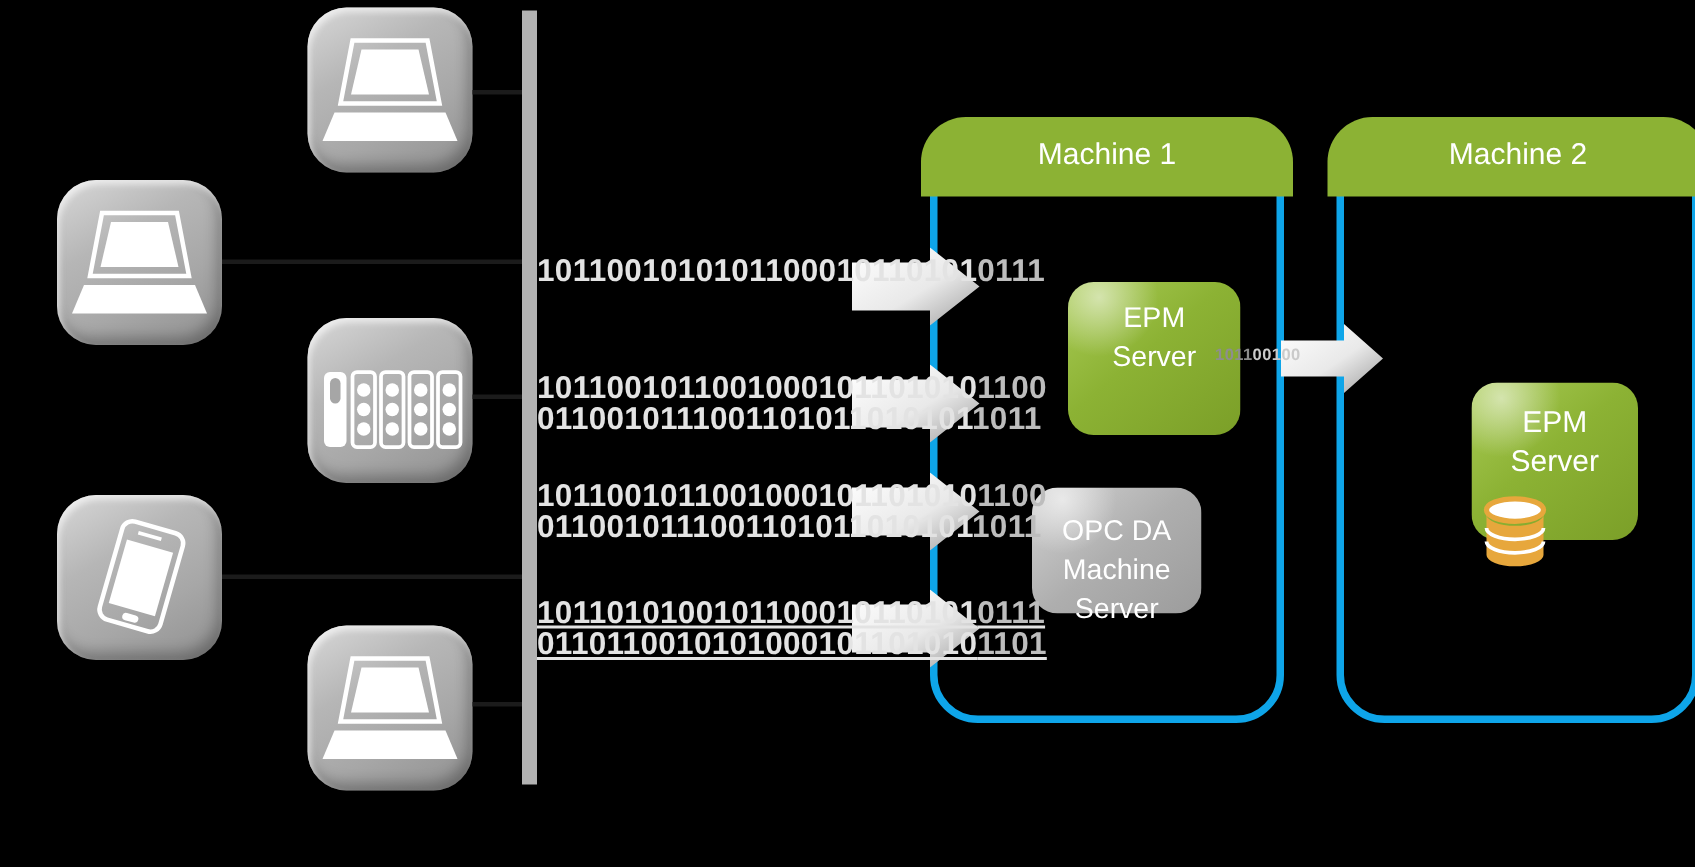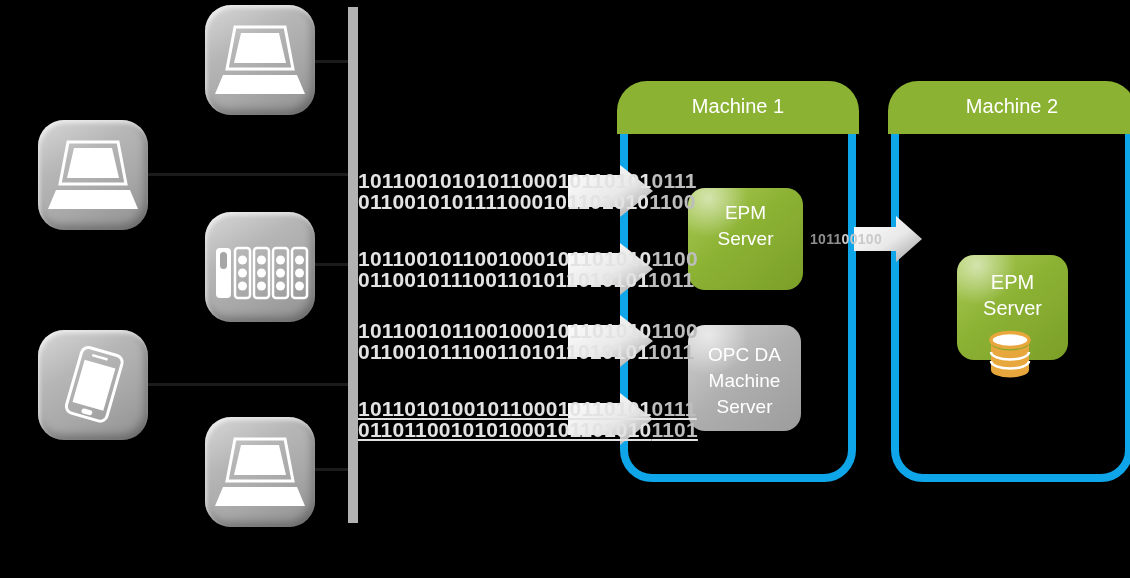--- a/index.html
+++ b/index.html
@@ -18,36 +18,36 @@
 
   
   .stream{position:absolute;left:358px;z-index:3;font-weight:bold;font-size:21px;
           letter-spacing:.2px;line-height:21px;color:#e3e3e3;white-space:nowrap;}
   .stream .tail{color:#bdbdbd;}
 
   
   .flow-arrow{position:absolute;z-index:2;}
 
   
-  .machine{position:absolute;border:8px solid #0ea5e9;border-radius:32px;box-sizing:border-box;}
+  .machine{position:absolute;border:5px solid #0ea5e9;border-radius:32px;box-sizing:border-box;}
   .machine-band{position:absolute;left:-11px;right:-11px;top:-11px;height:53px;
                 background:#8cb234;border-radius:30px 30px 0 0;
                 color:#fff;font-size:20px;line-height:51px;text-align:center;}
 
   
   .srv{position:absolute;border-radius:17px;color:#fff;text-align:center;z-index:2;
        box-shadow:1px 2px 4px rgba(0,0,0,.4);}
   .srv-green{background:radial-gradient(circle at 18% 10%, rgba(255,255,255,.55), rgba(255,255,255,0) 30%),
-             linear-gradient(140deg,#a9cb55 0%,#8cb234 45%,#7b9f28 100%);}
+             linear-gradient(140deg,#a9cb55 0%,#8cb234 45%,#7b9f28 100%);margin-left:24px;}
   .srv-gray{background:radial-gradient(circle at 18% 10%, rgba(255,255,255,.6), rgba(255,255,255,0) 30%),
             linear-gradient(140deg,#d2d2d2 0%,#aeaeae 50%,#9c9c9c 100%);}
   .srv .ln{display:block;}
 
   
-  .link-bin{position:absolute;z-index:4;font-weight:bold;font-size:14px;letter-spacing:.3px;white-space:nowrap;}
+  .link-bin{position:absolute;z-index:4;font-weight:bold;font-size:11px;letter-spacing:.3px;white-space:nowrap;}
   .link-bin .pre{color:#8e8e8e;}
   .link-bin .suf{color:#cacaca;}
 
   .db-icon{position:absolute;z-index:3;}
 </style>
 </head>
 <body>
 
 <div class="canvas">
 
@@ -118,21 +118,20 @@
   <div class="link-line" style="left:315px;top:60px;width:35px;"></div>
   <div class="link-line" style="left:148px;top:173px;width:202px;"></div>
   <div class="link-line" style="left:315px;top:263px;width:35px;"></div>
   <div class="link-line" style="left:148px;top:383px;width:202px;"></div>
   <div class="link-line" style="left:315px;top:468px;width:35px;"></div>
 
   <div class="bus"></div>
 
   <div class="stream" style="top:170px;">
     <div><span>1011001010101100010110101</span><span class="tail">0111</span></div>
-    <div><span>0110010101111000101101010</span><span class="tail">1100</span></div>
   </div>
   <div class="stream" style="top:248px;">
     <div><span>1011001011001000101101010</span><span class="tail">1100</span></div>
     <div><span>0110010111001101011010101</span><span class="tail">1011</span></div>
   </div>
   <div class="stream" style="top:320px;">
     <div><span>1011001011001000101101010</span><span class="tail">1100</span></div>
     <div><span>0110010111001101011010101</span><span class="tail">1011</span></div>
   </div>
   <div class="stream" style="top:398px;text-decoration:underline;">
@@ -155,21 +154,21 @@
 
   <div class="machine" style="left:620px;top:84px;width:236px;height:398px;">
     <div class="machine-band">Machine 1</div>
   </div>
   <div class="srv srv-green" style="left:688px;top:188px;width:115px;height:102px;font-size:19px;line-height:26px;padding-top:0;">
     <div style="margin-top:12px;">
       <span class="ln">EPM</span>
       <span class="ln">Server</span>
     </div>
   </div>
-  <div class="srv srv-gray" style="left:688px;top:325px;width:113px;height:106px;font-size:19px;line-height:26px;">
+  <div class="srv srv-gray" style="left:688px;top:325px;width:113px;height:84px;font-size:19px;line-height:26px;">
     <div style="margin-top:17px;">
       <span class="ln">OPC DA</span>
       <span class="ln">Machine</span>
       <span class="ln">Server</span>
     </div>
   </div>
 
   <svg class="flow-arrow" style="left:854px;top:214px;" width="70" height="50">
     <polygon points="0,13 42,13 42,2 68,25 42,48 42,37 0,37" fill="url(#arrowGrad)"></polygon>
     </svg>

